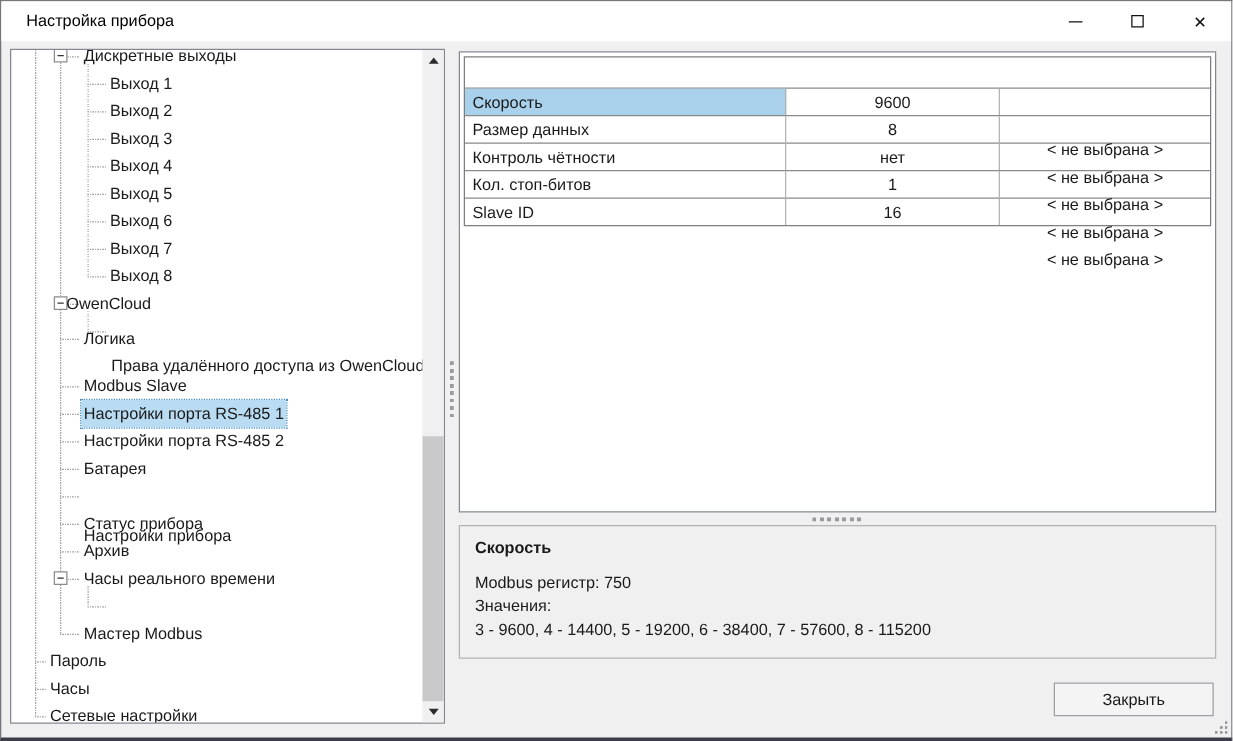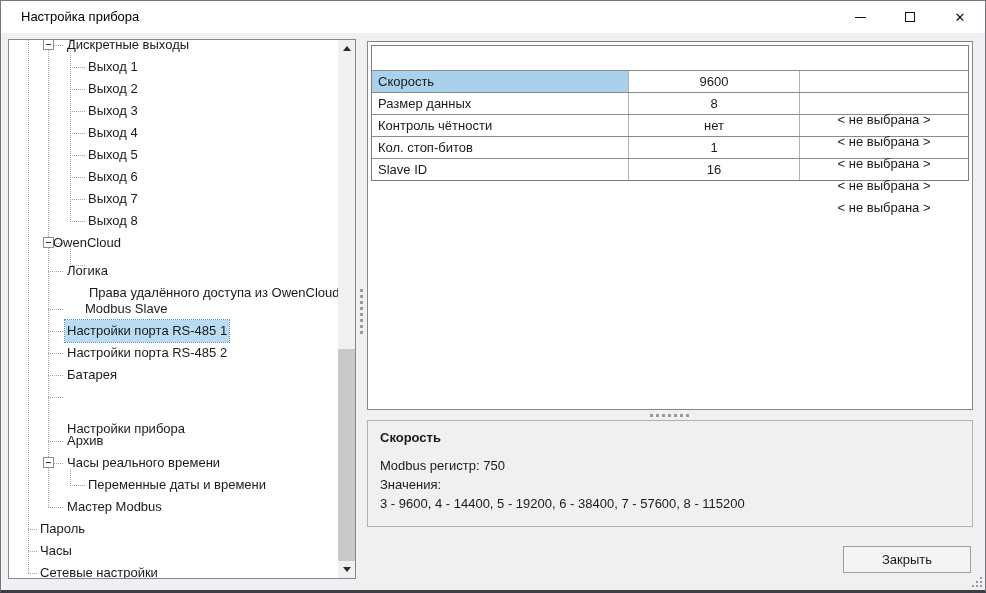--- a/index.html
+++ b/index.html
@@ -170,52 +170,55 @@
         <div class="tree-row" style="top: 214px;">
           <span class="conn" style="left: 61px; width: 15px;"></span>
           <span class="lbl" style="left: 80px; margin-top: 28px;">Права удалённого доступа из OwenCloud</span>
         </div>
         <div class="tree-row" style="top: 220px;">
           <span class="conn" style="left: 39px; width: 16px;"></span>
           <span class="lbl" style="left: 58px;">Логика</span>
         </div>
         <div class="tree-row" style="top: 258px;">
           <span class="conn" style="left: 39px; width: 16px;"></span>
-          <span class="lbl" style="left: 58px; margin-left: 18px;">Modbus Slave</span>
+          <span class="lbl" style="left: 58px;">Modbus Slave</span>
         </div>
         <div class="tree-row" style="top: 280px; padding-left: 47px;">
           <span class="conn" style="left: 39px; width: 16px;"></span>
           <span class="lbl sel" style="left: 58px;">Настройки порта RS-485 1</span>
         </div>
         <div class="tree-row" style="top: 302px;">
           <span class="conn" style="left: 39px; width: 16px;"></span>
           <span class="lbl" style="left: 58px;">Настройки порта RS-485 2</span>
         </div>
         <div class="tree-row" style="top: 324px; padding-left: 36px;">
           <span class="conn" style="left: 39px; width: 16px;"></span>
           <span class="lbl" style="left: 58px;">Батарея</span>
         </div>
         <div class="tree-row" style="top: 346px;">
           <span class="conn" style="left: 39px; width: 16px;"></span>
           <span class="lbl" style="left: 58px; margin-top: 32px;">Настройки прибора</span>
+        </div>
+        <div class="tree-row" style="top: 368px;">
+          <span class="conn" style="left: 39px; width: 16px;"></span>
+          <span class="lbl" style="left: 58px;">Статус прибора</span>
         </div>
         <div class="tree-row" style="top: 390px;">
           <span class="conn" style="left: 39px; width: 16px;"></span>
           <span class="lbl" style="left: 58px;">Архив</span>
         </div>
         <div class="tree-row" style="top: 412px;">
           <span class="conn" style="left: 39px; width: 16px;"></span>
           <span class="expander" style="left: 34px;">
             <span class="minus"></span>
           </span>
           <span class="lbl" style="left: 58px;">Часы реального времени</span>
         </div>
         <div class="tree-row" style="top: 434px;">
           <span class="conn" style="left: 61px; width: 15px;"></span>
-          <span class="lbl" style="left: 79px;">Переменные даты и времени</span>
         </div>
         <div class="tree-row" style="top: 456px;">
           <span class="conn" style="left: 39px; width: 16px;"></span>
           <span class="lbl" style="left: 58px;">Мастер Modbus</span>
         </div>
         <div class="tree-row" style="top: 478px;">
           <span class="conn" style="left: 19px; width: 9px;"></span>
           <span class="lbl" style="left: 31px;">Пароль</span>
         </div>
         <div class="tree-row" style="top: 500px;">

